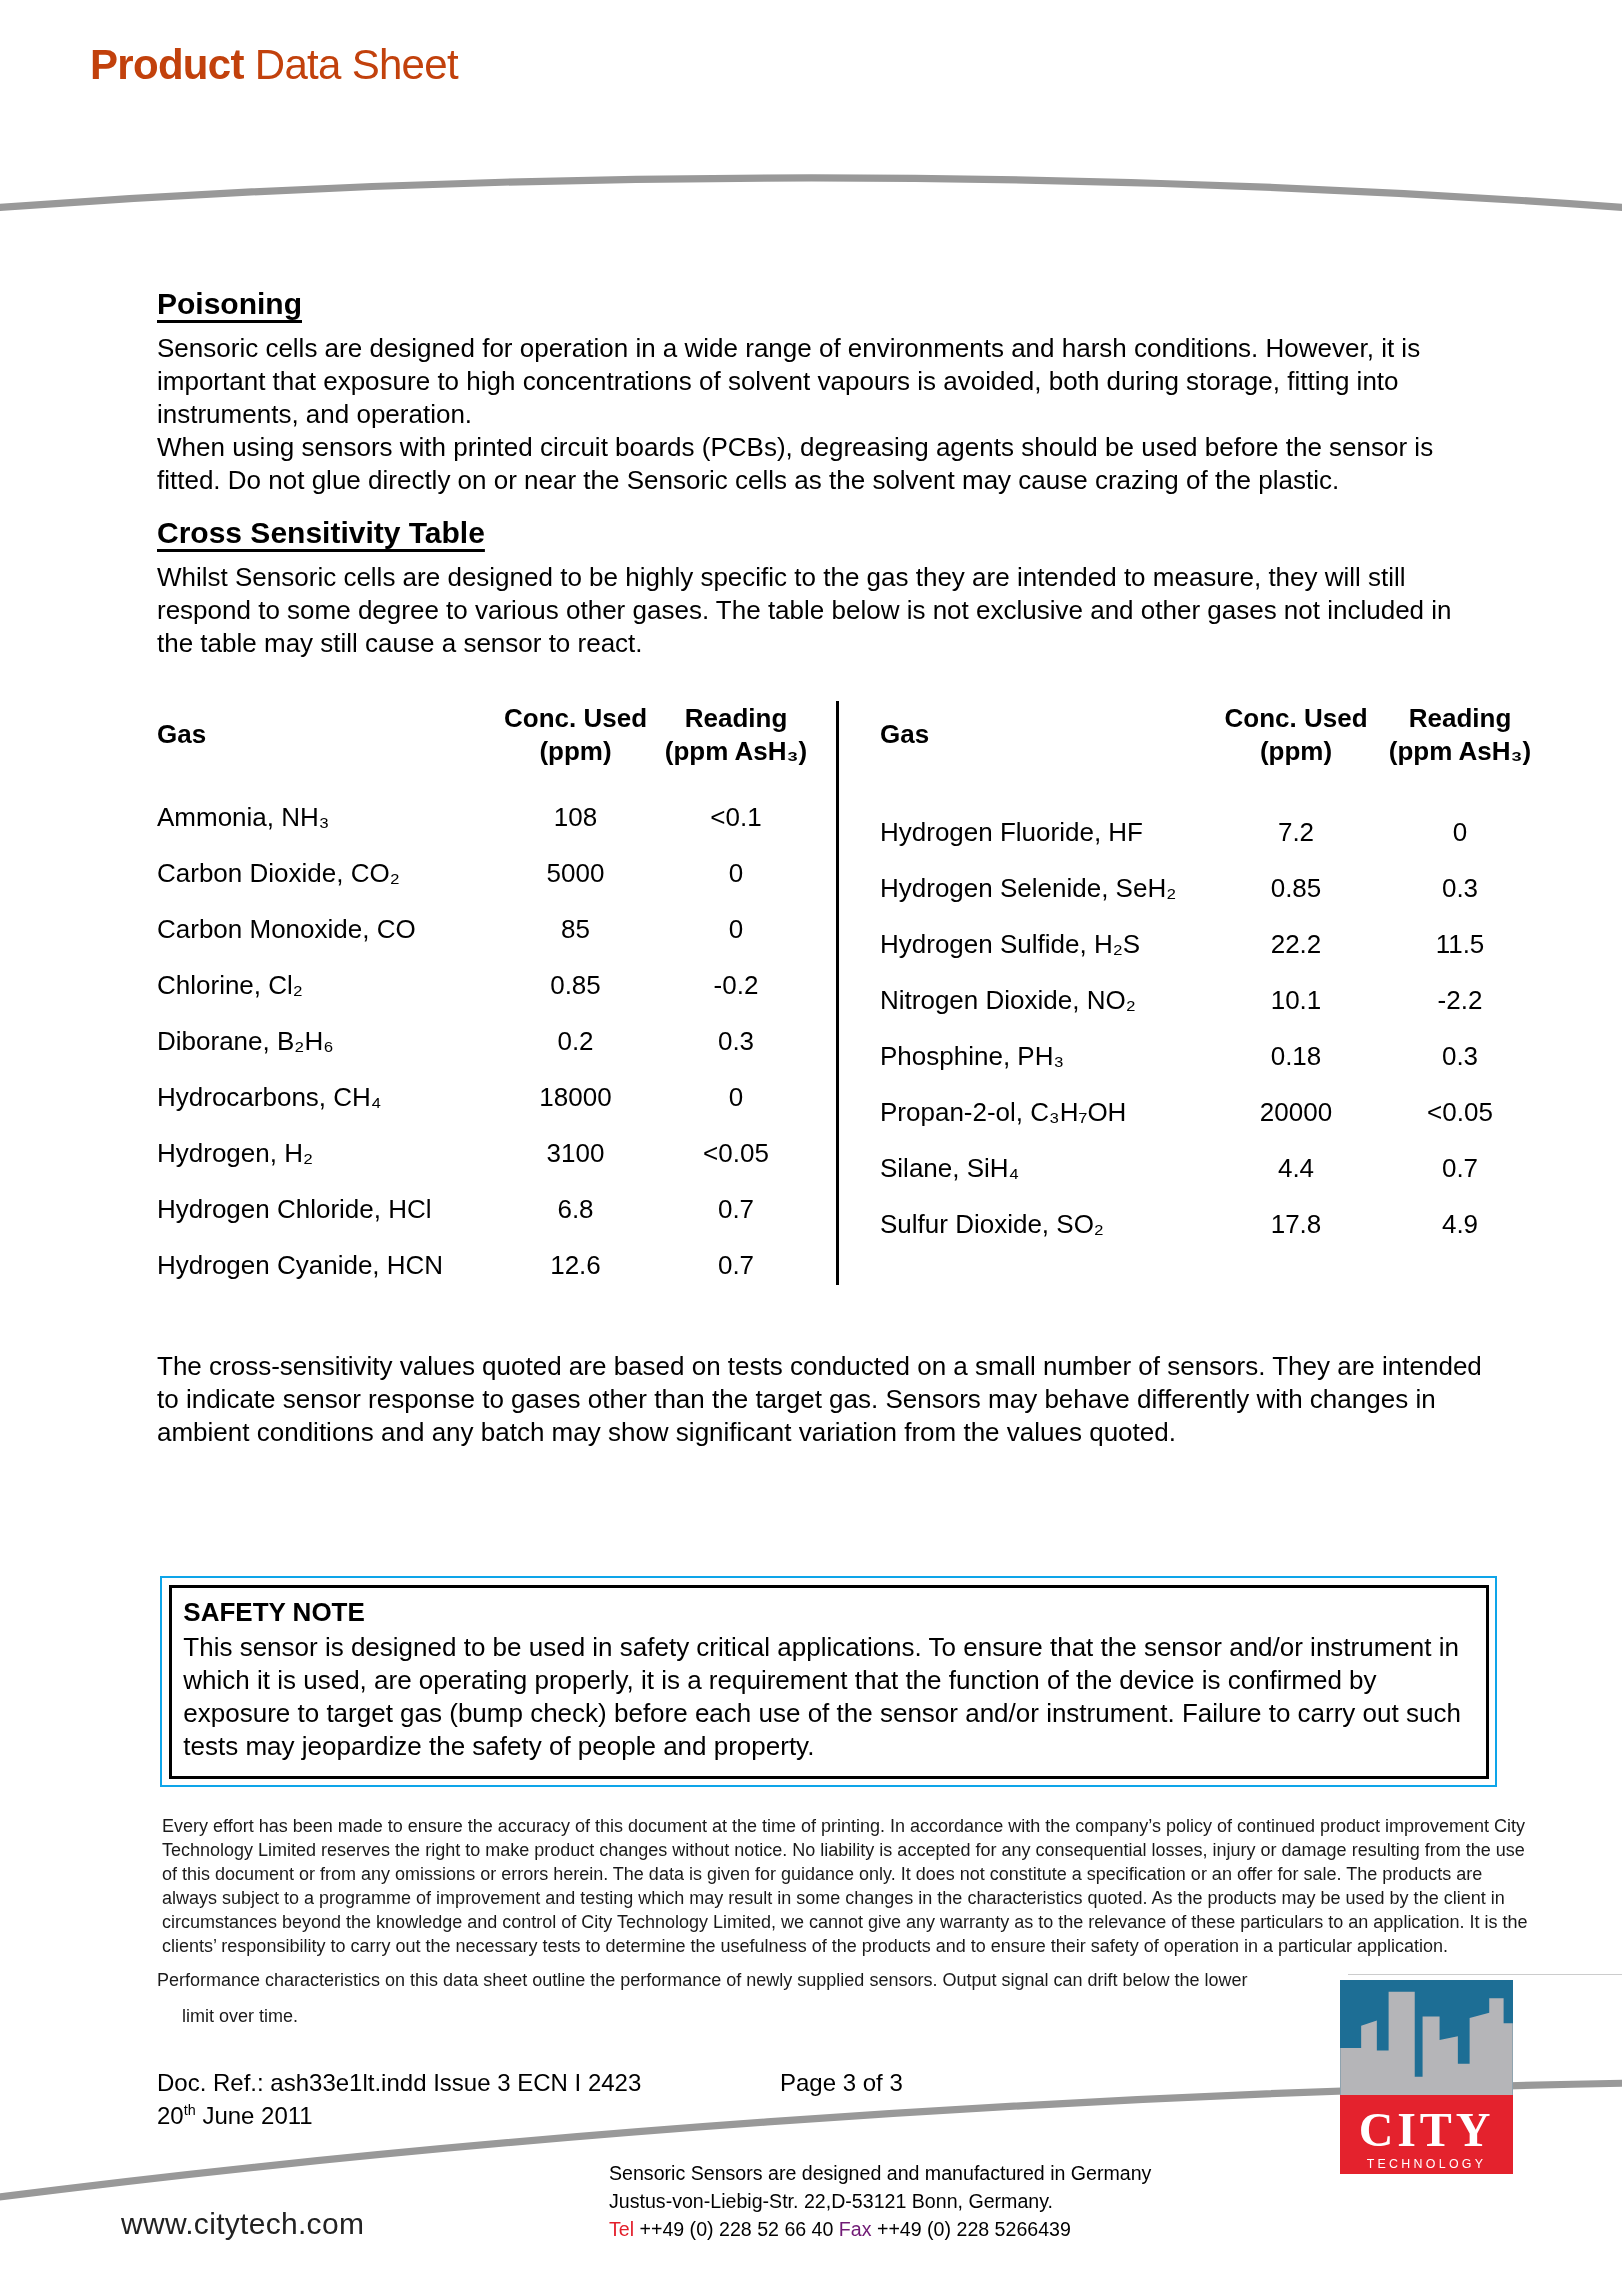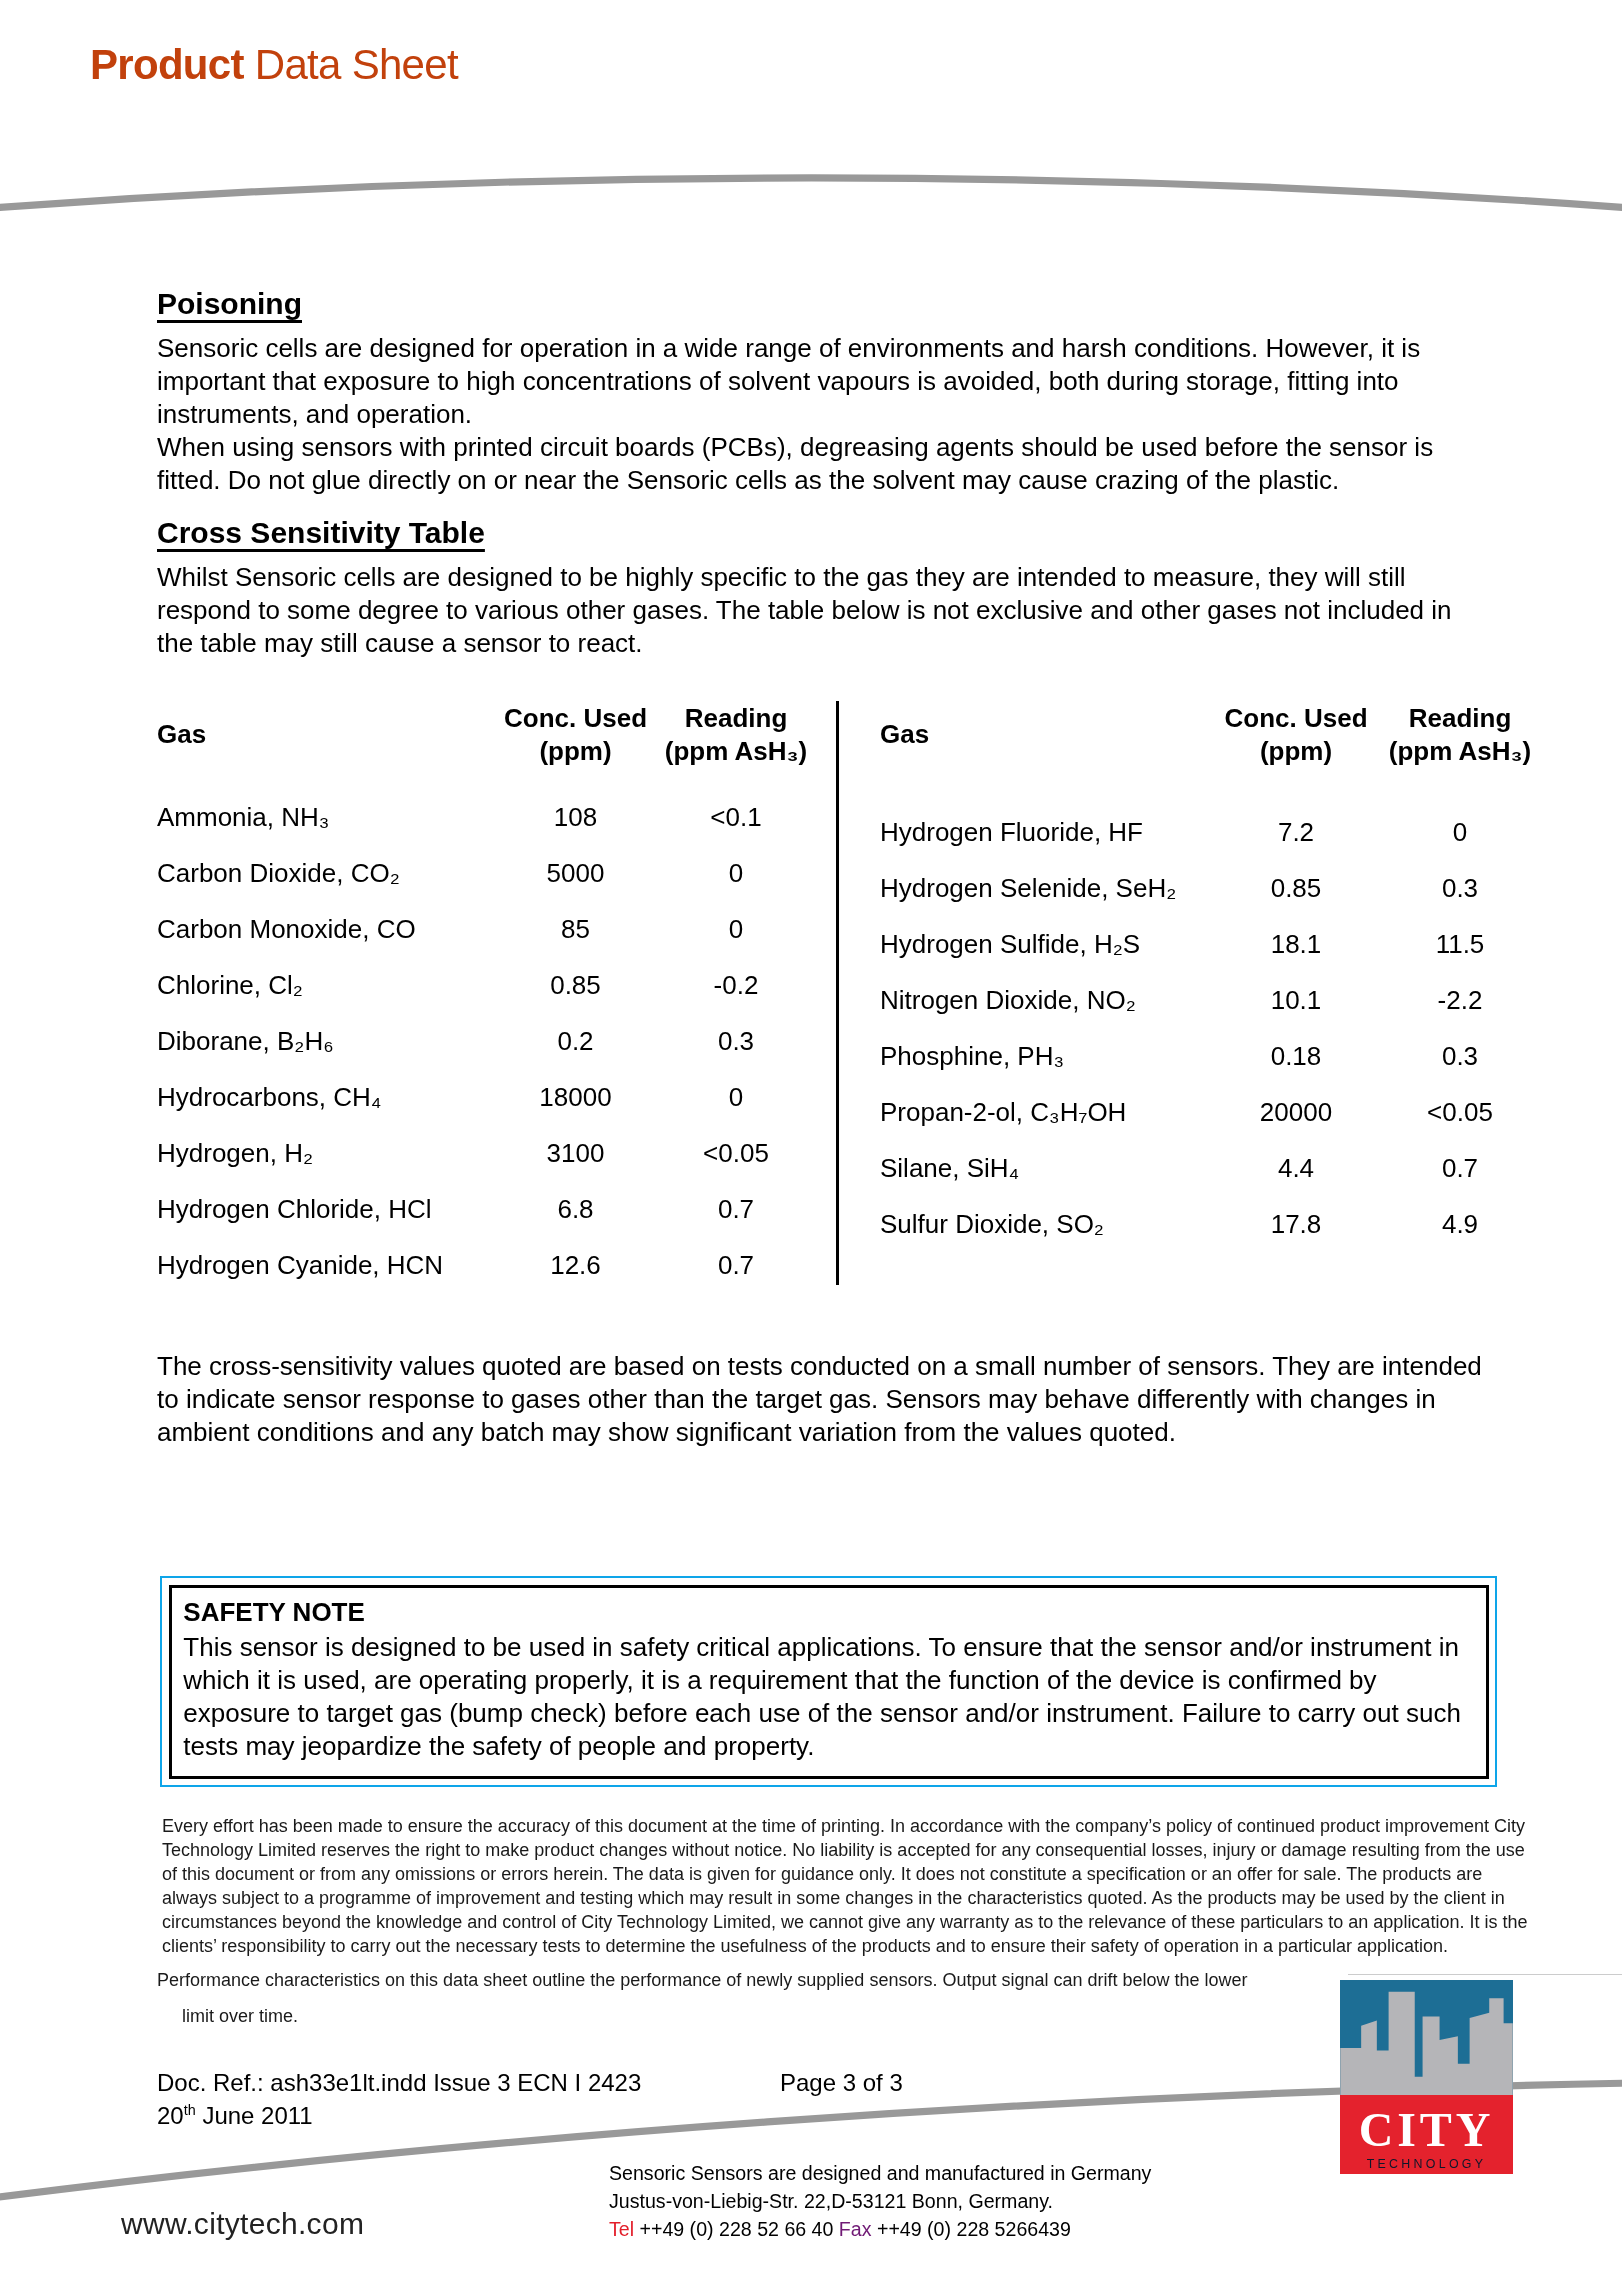--- a/index.html
+++ b/index.html
@@ -37,21 +37,21 @@
   .docref{font-size:24px;line-height:33px;}
   sup{font-size:60%;vertical-align:super;line-height:0;}
   
   .site-url{font-size:30px;color:#222;letter-spacing:0.3px;}
   .contact{font-size:19.6px;line-height:28px;}
   
   .logo{width:173px;height:194px;}
   .logo-top{position:relative;width:173px;height:115px;overflow:hidden;}
   .logo-red{width:173px;height:79px;text-align:center;overflow:hidden;}
   .logo-city{font-family:"Liberation Serif",serif;font-weight:bold;font-size:48px;line-height:54px;letter-spacing:3.9px;color:#fff;padding-top:8px;}
-  .logo-tech{font-size:12.4px;letter-spacing:3.3px;color:#0f172a;line-height:15.7px;}
+  .logo-tech{font-size:12.4px;letter-spacing:3.3px;color:#ffffff;line-height:15.7px;}
   .thinline{height:1.3px;background:#cccccc;}
 </style>
 </head>
 <body>
 
 <div class="page">
 
   <svg class="abs swoosh-svg" viewBox="0 0 2480 3508" aria-hidden="true">
     <path d="M -15 318 Q 1240 226 2495 318" stroke="#999999" stroke-width="11" fill="none"></path>
     <path d="M -15 3360 C 700 3268 1600 3200 2495 3184" stroke="#999999" stroke-width="11" fill="none"></path>
@@ -168,21 +168,21 @@
           <td class="num">7.2</td>
           <td class="num">0</td>
         </tr>
     <tr class="drow">
           <td>Hydrogen Selenide, SeH₂</td>
           <td class="num">0.85</td>
           <td class="num">0.3</td>
         </tr>
     <tr class="drow">
           <td>Hydrogen Sulfide, H₂S</td>
-          <td class="num">18.1</td>
+          <td class="num">22.2</td>
           <td class="num">11.5</td>
         </tr>
     <tr class="drow">
           <td>Nitrogen Dioxide, NO₂</td>
           <td class="num">10.1</td>
           <td class="num">-2.2</td>
         </tr>
     <tr class="drow">
           <td>Phosphine, PH₃</td>
           <td class="num">0.18</td>

